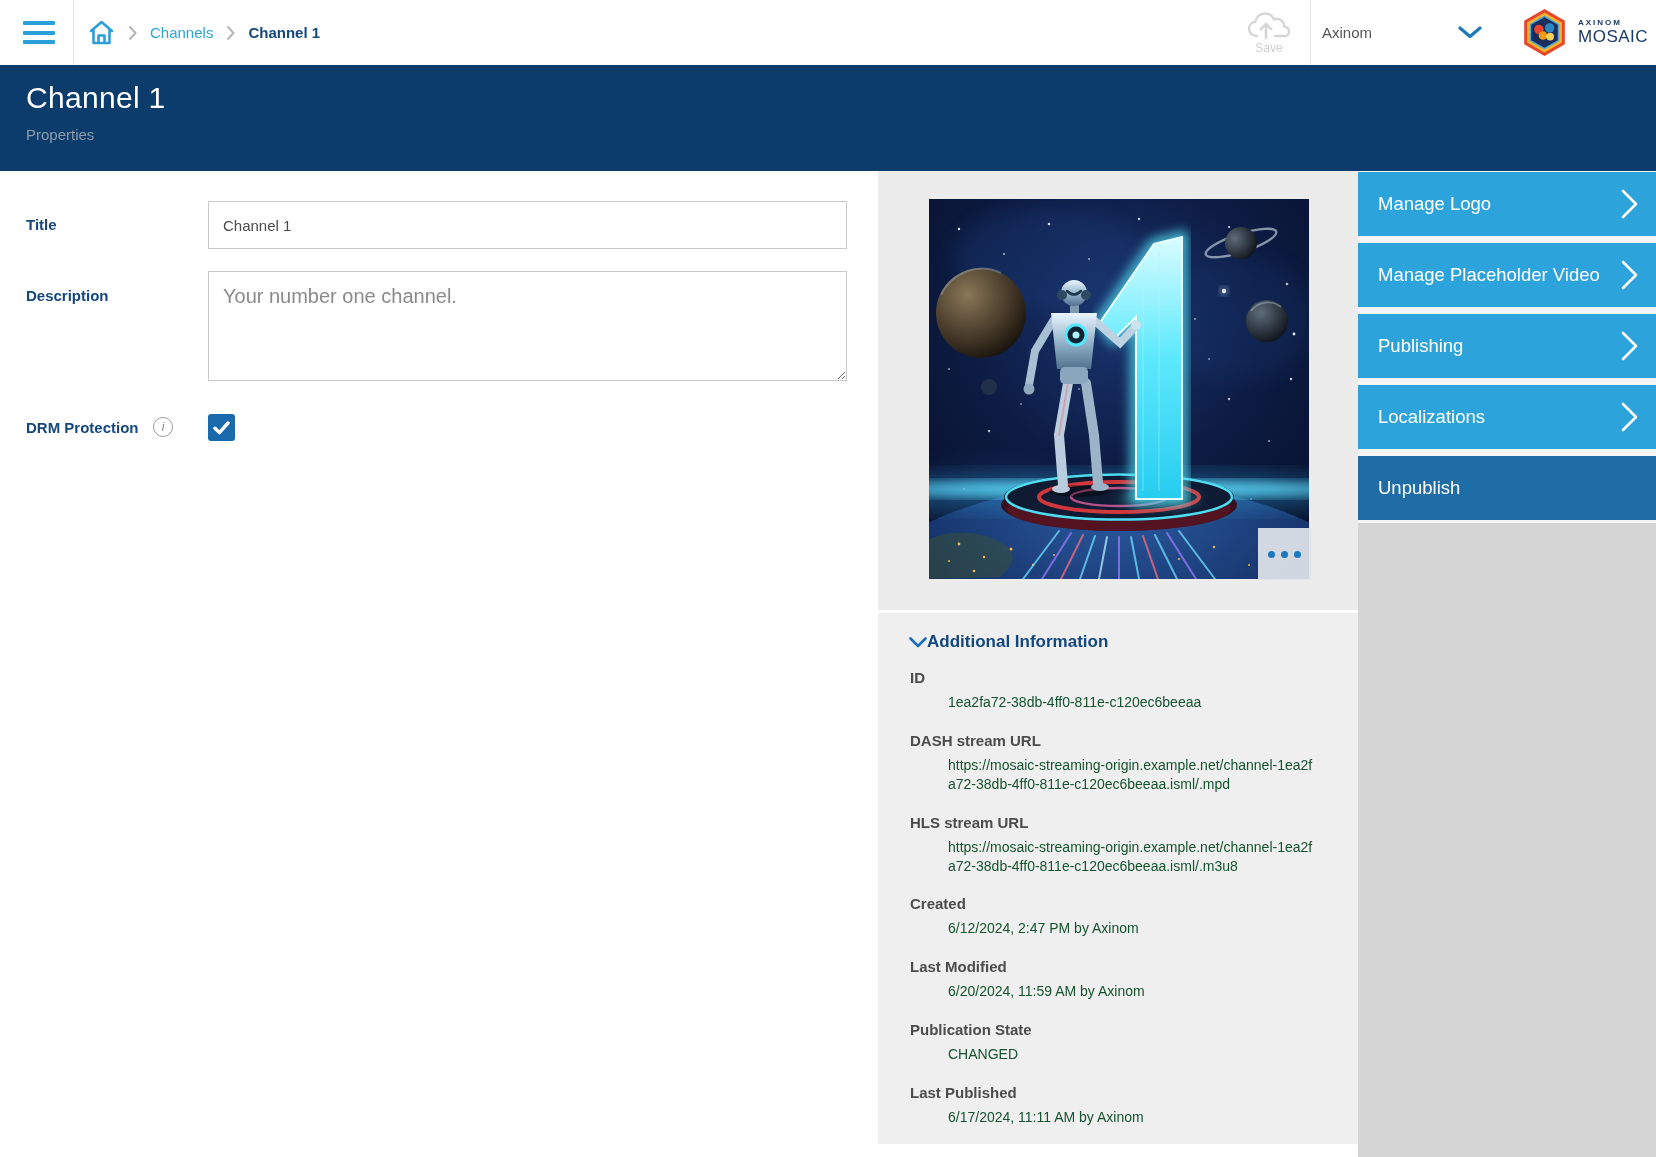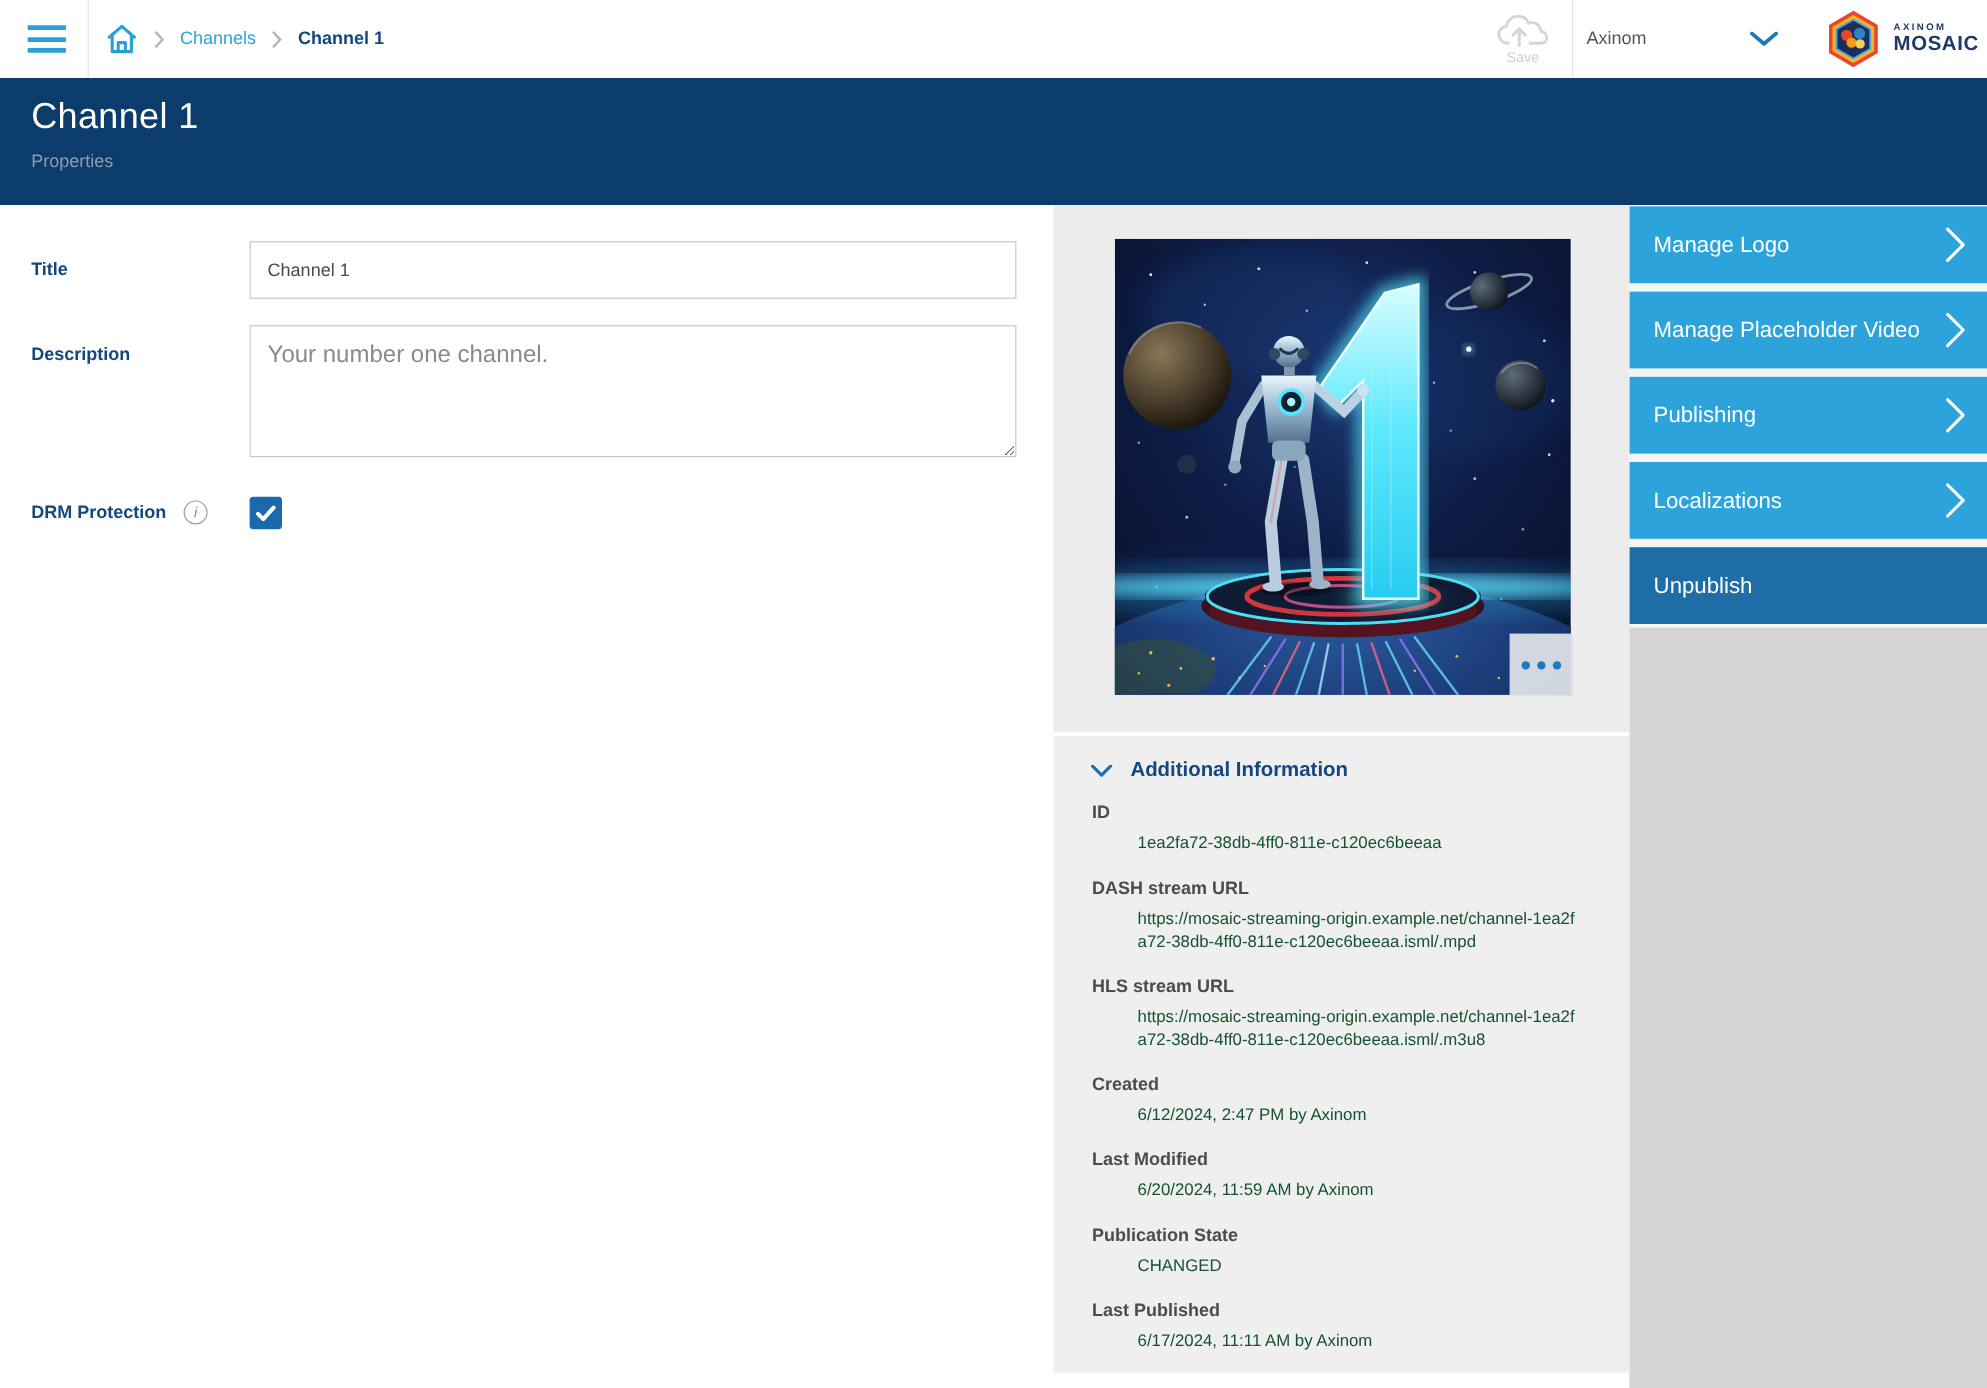--- a/index.html
+++ b/index.html
@@ -16,21 +16,21 @@
   .crumb-link { color:#2da3db; font-size:15px; text-decoration:none; cursor:pointer; }
   .crumb-current { color:#14477d; font-size:15px; font-weight:bold; }
   .crumb-chev { display:block; }
   .save-block { position:absolute; left:1241px; top:10px; width:56px; text-align:center; background:none; border:none; }
   .save-label { font-size:12px; color:#cfcfcf; margin-top:1px; }
   .tenant { position:absolute; left:1322px; top:0; height:65px; width:160px; display:flex; align-items:center; justify-content:space-between; cursor:pointer; background:none; border:none; }
   .tenant-name { font-size:15px; color:#555; }
   .brand { position:absolute; left:1520px; top:8px; height:49px; display:flex; align-items:center; gap:9px; }
   .brand-text { display:flex; flex-direction:column; justify-content:center; line-height:1.1; }
   .brand-top { font-size:8px; font-weight:bold; letter-spacing:2px; color:#1b3a66; }
-  .brand-bottom { font-size:17px; font-weight:bold; letter-spacing:.5px; color:#1b3a66; }
+  .brand-bottom { font-size:17px; font-weight:normal; letter-spacing:.5px; color:#1b3a66; }
 
   
   .pageheader { position:absolute; left:0; top:65px; width:1656px; height:106px; background:#0c3c6c; padding:16px 0 0 26px; }
   .pageheader h1 { color:#fff; font-size:30px; font-weight:normal; letter-spacing:.3px; }
   .pageheader .subtitle { color:#8e9dad; font-size:15px; margin-top:11px; }
 
   
   .content { position:absolute; left:0; top:171px; width:1656px; height:986px; }
 
   
@@ -44,21 +44,21 @@
   .checkbox svg { display:none; }
   .checkbox.checked svg { display:block; }
 
   
   .media-panel { position:absolute; left:878px; top:0; width:480px; height:986px; background:#fff; }
   .media-top { position:absolute; left:0; top:0; width:480px; height:439px; background:#ececec; }
   .channel-image { position:absolute; left:51px; top:28px; width:380px; height:380px; }
   .more-btn { position:absolute; left:380px; top:357px; width:53px; height:52px; background:rgba(224,228,233,.93); border:none; cursor:pointer; display:flex; align-items:center; justify-content:center; gap:6px; }
   .more-btn i { display:block; width:7px; height:7px; border-radius:50%; background:#1c79c0; }
   .info-section { position:absolute; left:0; top:442px; width:480px; height:531px; background:#efefef; padding:19px 40px 0 31px; }
-  .info-head { display:flex; align-items:center; gap:15px; cursor:pointer; background:none; border:none; padding:0;text-align:center; }
+  .info-head { display:flex; align-items:center; cursor:pointer; background:none; border:none; padding:0;text-align:center; }
   .info-head-label { font-size:17px; font-weight:bold; color:#14477d; font-family:"Liberation Sans",sans-serif; }
   .fields { margin-top:17px; padding-left:1px; }
   .f-label { font-size:15px; font-weight:bold; color:#4c4c4c; margin-bottom:7px; }
   .f-value { font-size:14px; color:#14532d; line-height:1.35; margin-bottom:20px; max-width:375px; word-break:break-all;margin-left:38px; }
 
   
   .sidebar { position:absolute; left:1358px; top:0; width:298px; height:986px; background:#f5f5f5; display:flex; flex-direction:column; }
   .side-btn { height:64px; margin-top:1px; margin-bottom:6px; border:none; background:#2da3db; color:#fff; font-size:18.5px; font-family:"Liberation Sans",sans-serif; display:flex; align-items:center; justify-content:space-between; padding:0 18px 0 20px; cursor:pointer; text-align:left; flex:none; }
   .side-btn:first-of-type { margin-top:1px; }
   .side-btn.dark { background:#1e6da7; }

